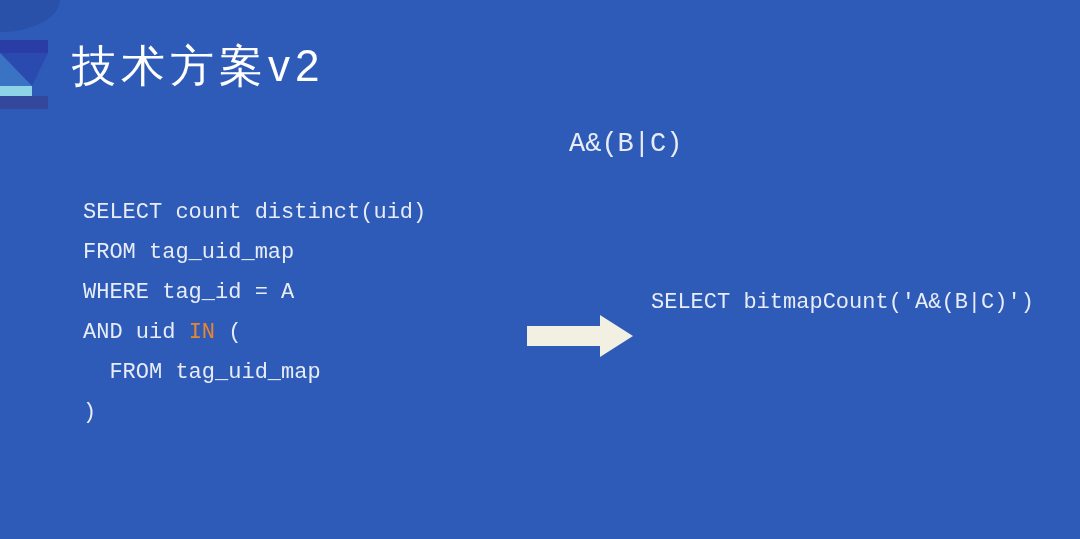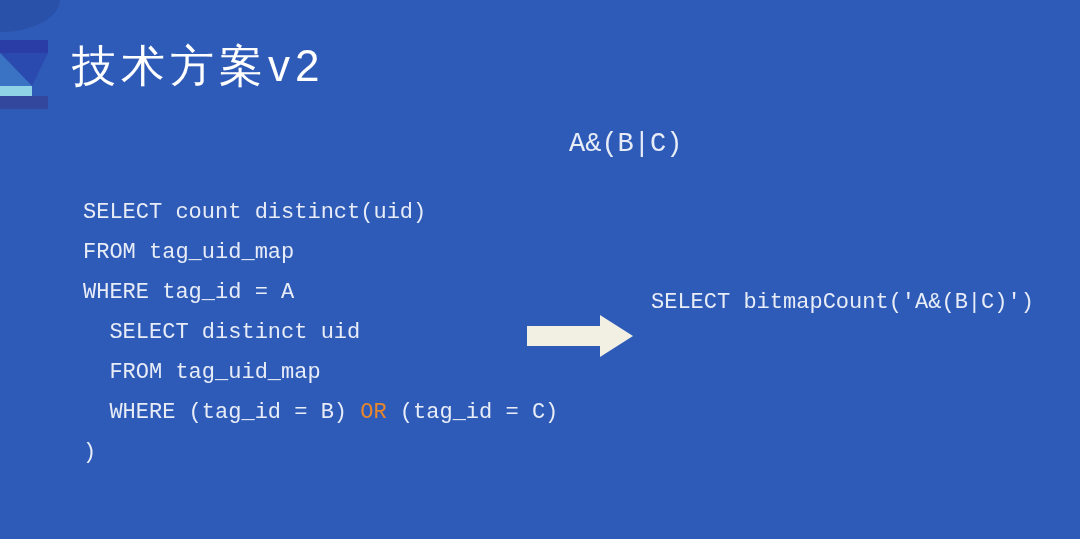--- a/index.html
+++ b/index.html
@@ -77,23 +77,22 @@
 </svg>
 
 <div class="slide-title">技术方案v2</div>
 
 <div class="expression">A&amp;(B|C)</div>
 
 <div class="code code-left">
   <div class="line"><span>SELECT count distinct(uid)</span></div>
   <div class="line"><span>FROM tag_uid_map</span></div>
   <div class="line"><span>WHERE tag_id = A</span></div>
-  <div class="line"><span>  SELECT distinct uid</span></div>
+  <div class="line"><span>AND uid </span><span class="kw">IN</span><span> (</span></div>
   <div class="line"><span>  FROM tag_uid_map</span></div>
-  <div class="line"><span>  WHERE (tag_id = B) </span><span class="kw">OR</span><span> (tag_id = C)</span></div>
   <div class="line"><span>)</span></div>
 </div>
 
 <svg class="arrow" viewBox="0 0 106 42" aria-hidden="true">
   <polygon points="0,11 73,11 73,0 106,21 73,42 73,31 0,31" style="fill:var(--arrow-fill,#f2efe3)"></polygon>
 </svg>
 
 <div class="code code-right">
   <div class="line"><span>SELECT bitmapCount('A&amp;(B|C)')</span></div>
 </div>

